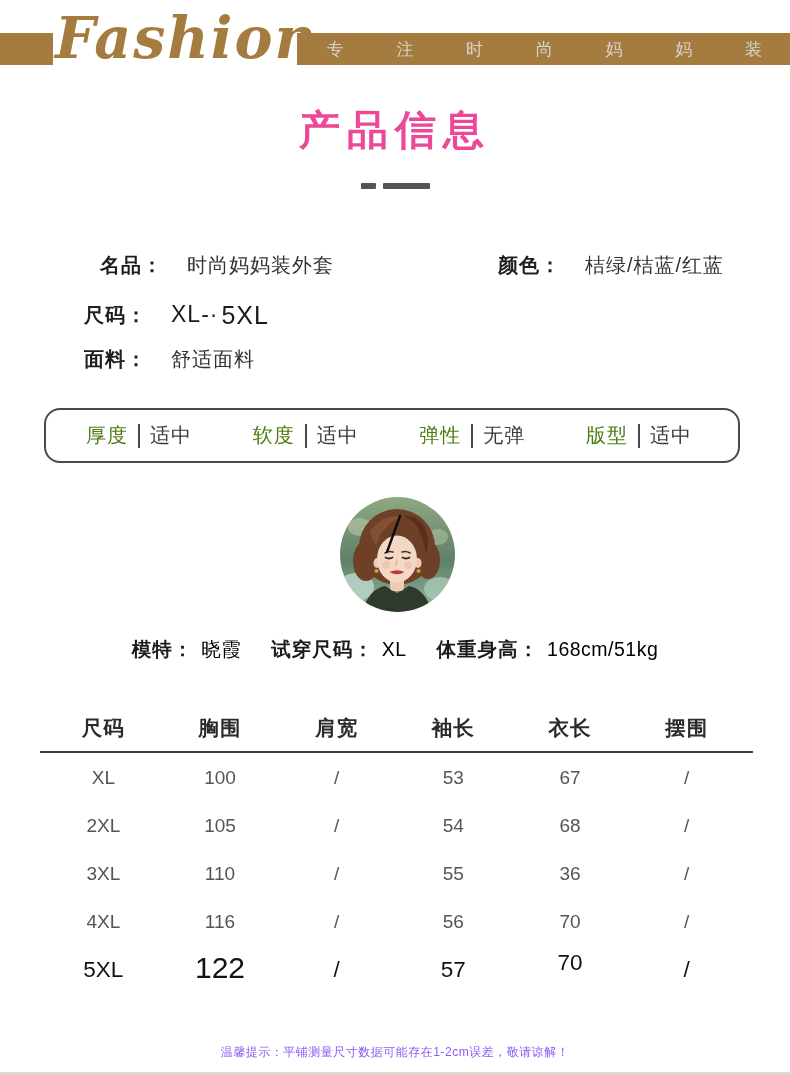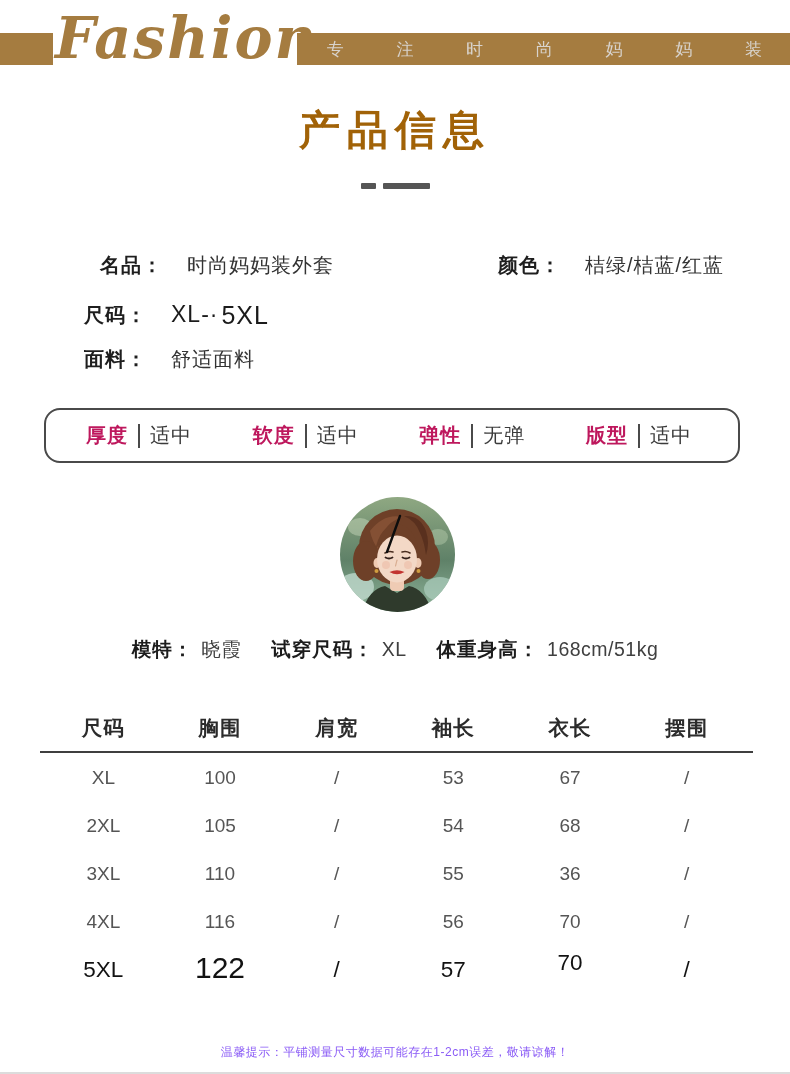--- a/index.html
+++ b/index.html
@@ -15,21 +15,21 @@
   .brand {
     position:absolute; left:55px; top:2px; height:76px; line-height:72px;
     font-family:"DejaVu Serif","Liberation Serif",serif; font-style:italic; font-weight:bold;
     font-size:57px; color:#A57C40; letter-spacing:2px;
   }
   .tagline { color:#D8D3CC; font-size:17px; letter-spacing:24px; margin-right:-24px; white-space:nowrap; }
   
   .title {
     position:absolute; top:103px; left:0; width:100%; text-align:center;
     font-family:"DejaVu Serif","Liberation Serif",serif; font-weight:bold;
-    font-size:41px; letter-spacing:7px; color:#a16207;
+    font-size:41px; letter-spacing:7px; color:#ec4899;
   }
   .title-dashes { position:absolute; top:183px; left:0; width:100%; display:flex; justify-content:center; align-items:center; gap:7px; }
   .dash { height:6px; background:#555; border-radius:1px; }
   .dash.short { width:15px; }
   .dash.long { width:47px; }
   
   .detail { position:absolute; display:flex; align-items:baseline; font-size:20px; white-space:nowrap; }
   .dlabel { font-weight:bold; color:#1E1E1E; letter-spacing:1px; margin-right:16px; }
   .dvalue { color:#333; letter-spacing:1px;margin-left:8px; }
   .detail-name  { left:100px;  top:252px; }
@@ -38,32 +38,32 @@
   .detail-fabric{ left:84px;  top:346px; }
   .size-p1 { font-size:23px; color:#1B1B1B; }
   .size-p2 { font-size:25px; color:#1B1B1B; margin-left:3px; position:relative; top:2px; }
   
   .attr-box {
     position:absolute; left:44px; top:408px; width:696px; height:55px;
     border:2px solid #4A4A4A; border-radius:16px;
     display:flex; align-items:center; justify-content:space-between; padding:0 46px 0 40px;
   }
   .attr { display:flex; align-items:center; font-size:20px; white-space:nowrap; }
-  .alabel { font-weight:bold; color:#be185d; letter-spacing:1px; }
+  .alabel { font-weight:normal; color:#4d7c0f; letter-spacing:1px; }
   .adivider { width:2px; height:24px; background:#4A4A4A; margin:0 10px; }
   .avalue { color:#3A3A3A; letter-spacing:1px; }
   
   .model-photo { position:absolute; left:340px; top:497px; width:115px; height:115px; border-radius:50%; overflow:hidden; }
   .model-info {
     position:absolute; top:636px; left:0; width:100%;
     display:flex; justify-content:center; align-items:baseline; gap:30px; font-size:19.5px; white-space:nowrap;
   }
   .mgroup { display:flex; align-items:baseline; }
   .mlabel { font-weight:bold; color:#1C1C1C; letter-spacing:1px; }
-  .mvalue { color:#404040; margin-left:8px; letter-spacing:0.5px; }
+  .mvalue { color:#000000; margin-left:8px; letter-spacing:0.5px; }
   
   .table { position:absolute; left:45px; top:706px; width:700px; }
   .thead { display:grid; grid-template-columns:repeat(6,1fr); height:44px; align-items:center; }
   .thcell { text-align:center; font-weight:bold; font-size:20.5px; color:#2B2B2B; letter-spacing:1px; }
   .header-line { position:absolute; left:-5px; right:-8px; top:45px; height:2px; background:#3F3F3F; }
   .tbody { margin-top:4px; }
   .trow { display:grid; grid-template-columns:repeat(6,1fr); height:48px; align-items:center; }
   .cell { text-align:center; font-size:19px; color:#555; }
   .trow-hl .cell { font-size:22.5px; color:#121212; }
   .trow-hl .cell:nth-child(2) { font-size:30px; transform:translateY(-2px); }

